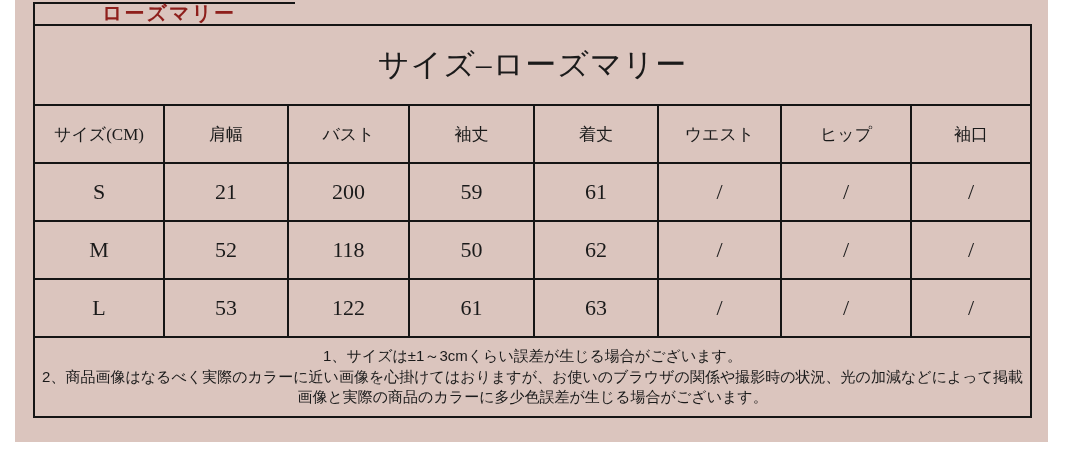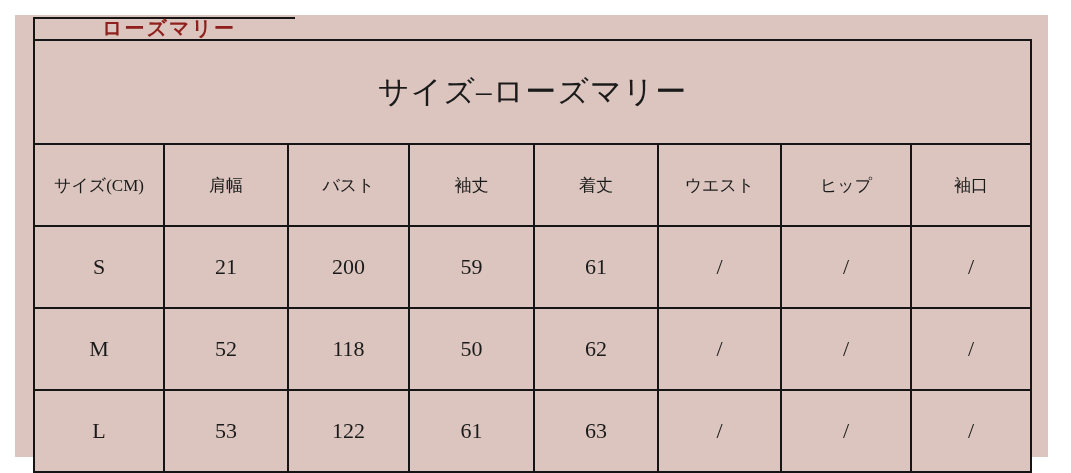--- a/index.html
+++ b/index.html
@@ -8,21 +8,21 @@
     background: #ffffff;
     width: 1071px;
     height: 473px;
     overflow: hidden;
     font-family: "Liberation Serif", "DejaVu Serif", serif;
     color: #1a1a1a;
   }
   .panel {
     position: absolute;
     left: 15px;
-    top: 15px;
+    top: 0;
     width: 1033px;
     height: 442px;
     background: #dbc5be;
   }
   
   .remnant-h {
     position: absolute;
     left: 18px;   
     top: 2px;     
     width: 262px;
@@ -56,21 +56,21 @@
     width: 997px;
     border-collapse: collapse;
     table-layout: fixed;
     background: #dbc5be;
   }
   table.size-table td, table.size-table th {
     border: 2px solid #151515;
     text-align: center;
     vertical-align: middle;
     font-weight: normal;
-    padding: 12px;
+    padding: 0;
   }
   td.title-cell {
     height: 78px;
     font-size: 31px;
     font-weight: bold;
     letter-spacing: 1px;
   }
   tr.header-row th {
     height: 56px;
     font-size: 17px;
@@ -145,15 +145,21 @@
       <tr class="data-row">
         <td>L</td>
         <td>53</td>
         <td>122</td>
         <td>61</td>
         <td>63</td>
         <td>/</td>
         <td>/</td>
         <td>/</td>
       </tr>
+      <tr>
+        <td colspan="8" class="notes-cell">
+          <div>1、サイズは±1～3cmくらい誤差が生じる場合がございます。</div>
+          <div>2、商品画像はなるべく実際のカラーに近い画像を心掛けてはおりますが、お使いのブラウザの関係や撮影時の状況、光の加減などによって掲載画像と実際の商品のカラーに多少色誤差が生じる場合がございます。</div>
+        </td>
+      </tr>
     </tbody>
   </table>
 </div>
 
 </body></html>

